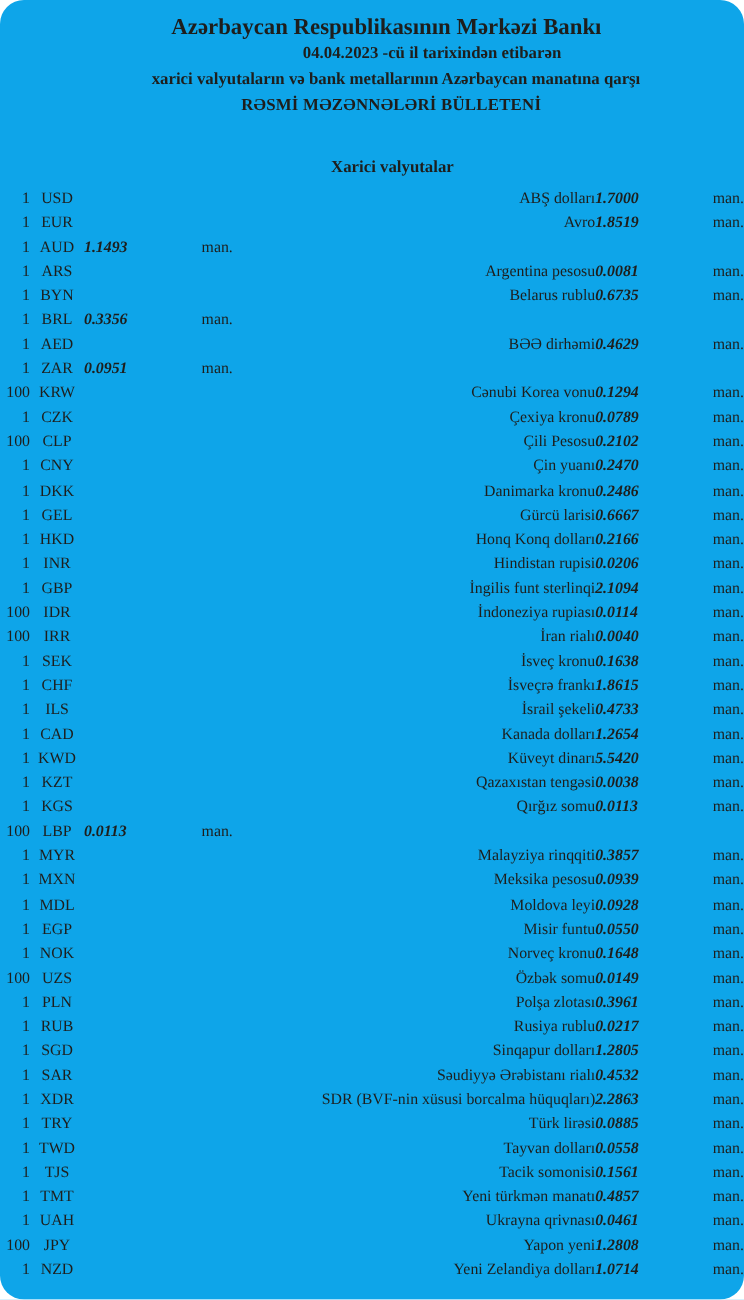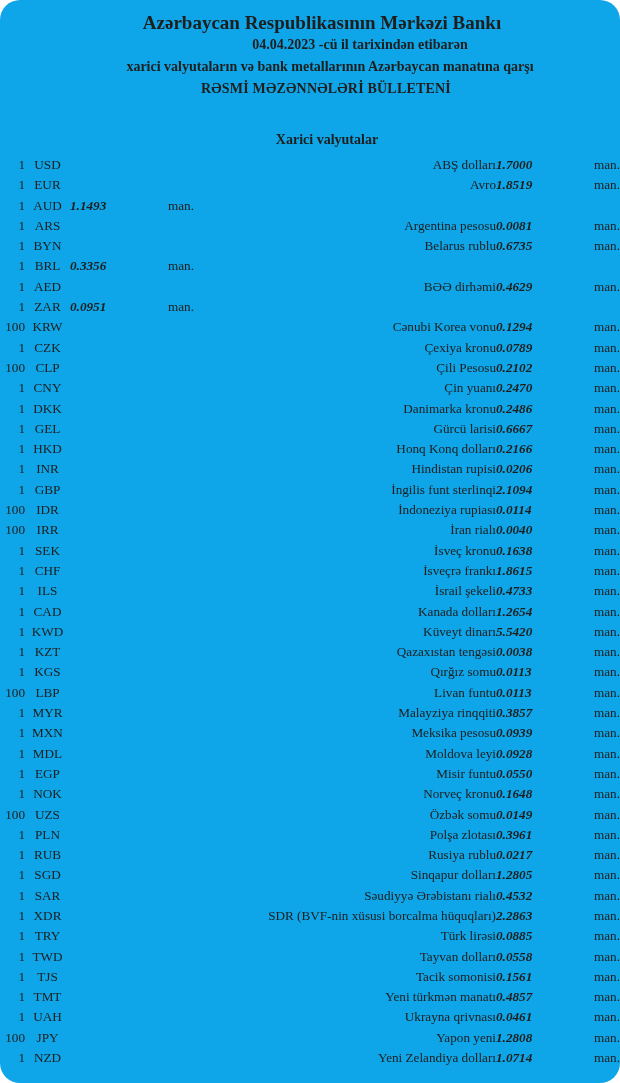--- a/index.html
+++ b/index.html
@@ -254,21 +254,20 @@
       <div class="row">
         <span class="qty">1</span>
         <span class="code">KGS</span>
         <span class="name">Qırğız somu</span>
         <span class="rate">0.0113</span>
         <span class="unit">man.</span>
       </div>
       <div class="row">
         <span class="qty">100</span>
         <span class="code">LBP</span>
-        <span class="name">Livan funtu</span>
         <span class="rate">0.0113</span>
         <span class="unit">man.</span>
       </div>
       <div class="row">
         <span class="qty">1</span>
         <span class="code">MYR</span>
         <span class="name">Malayziya rinqqiti</span>
         <span class="rate">0.3857</span>
         <span class="unit">man.</span>
       </div>

